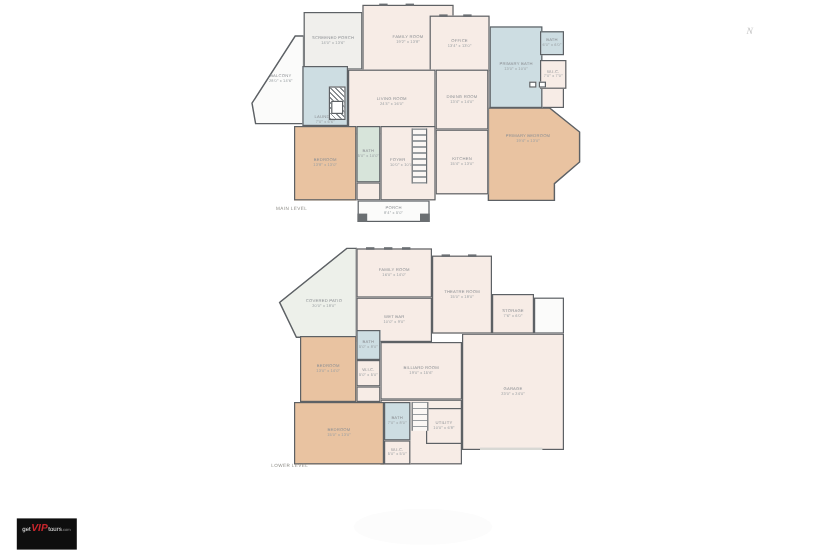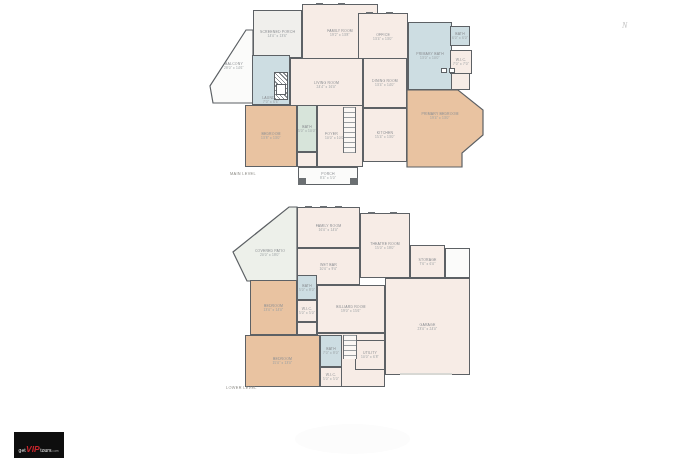--- a/index.html
+++ b/index.html
@@ -18,21 +18,21 @@
   .lbl .rd{font-size:6.5px;color:#9aa0a3;}
   .caption{position:absolute;transform:scale(.55);transform-origin:0 0;
        font-size:7px;color:var(--caption);letter-spacing:.6px;white-space:nowrap;}
   .tick{position:absolute;background:#6a6e72;}
   .stairs{position:absolute;box-sizing:border-box;background:#fbf7f4;
        border-left:1px solid #6a6e72;border-right:1px solid #6a6e72;
        background-image:repeating-linear-gradient(to bottom,#9a9ea1 0 1px,transparent 1px 5px);}
   .post{position:absolute;background:#6b6f72;}
   svg{position:absolute;left:0;top:0;pointer-events:none;}
   #logo{position:absolute;left:14px;top:432px;width:50px;height:26px;background:var(--brandbg);
-        display:flex;align-items:flex-end;justify-content:center;padding-bottom:4px;box-sizing:border-box;}
+        display:flex;justify-content:center;padding-bottom:4px;box-sizing:border-box;}
   #logo .lg{display:flex;align-items:baseline;transform:scale(.85);transform-origin:center bottom;}
   .lg-get,.lg-tours{color:#e9e9e9;font-size:6px;}
   .lg-vip{color:var(--brandred);font-size:10px;font-weight:bold;font-style:italic;margin:0 .5px;}
   .lg-com{color:#9a9a9a;font-size:4px;}
   #compass{position:absolute;left:622px;top:21px;color:#c2c2c2;font-size:8px;
            font-family:"Liberation Serif", serif;font-style:italic;}
   #smudge{position:absolute;left:295px;top:424px;width:115px;height:30px;background:#fcfcfc;border-radius:50%;}
 </style>
 </head>
 <body>

